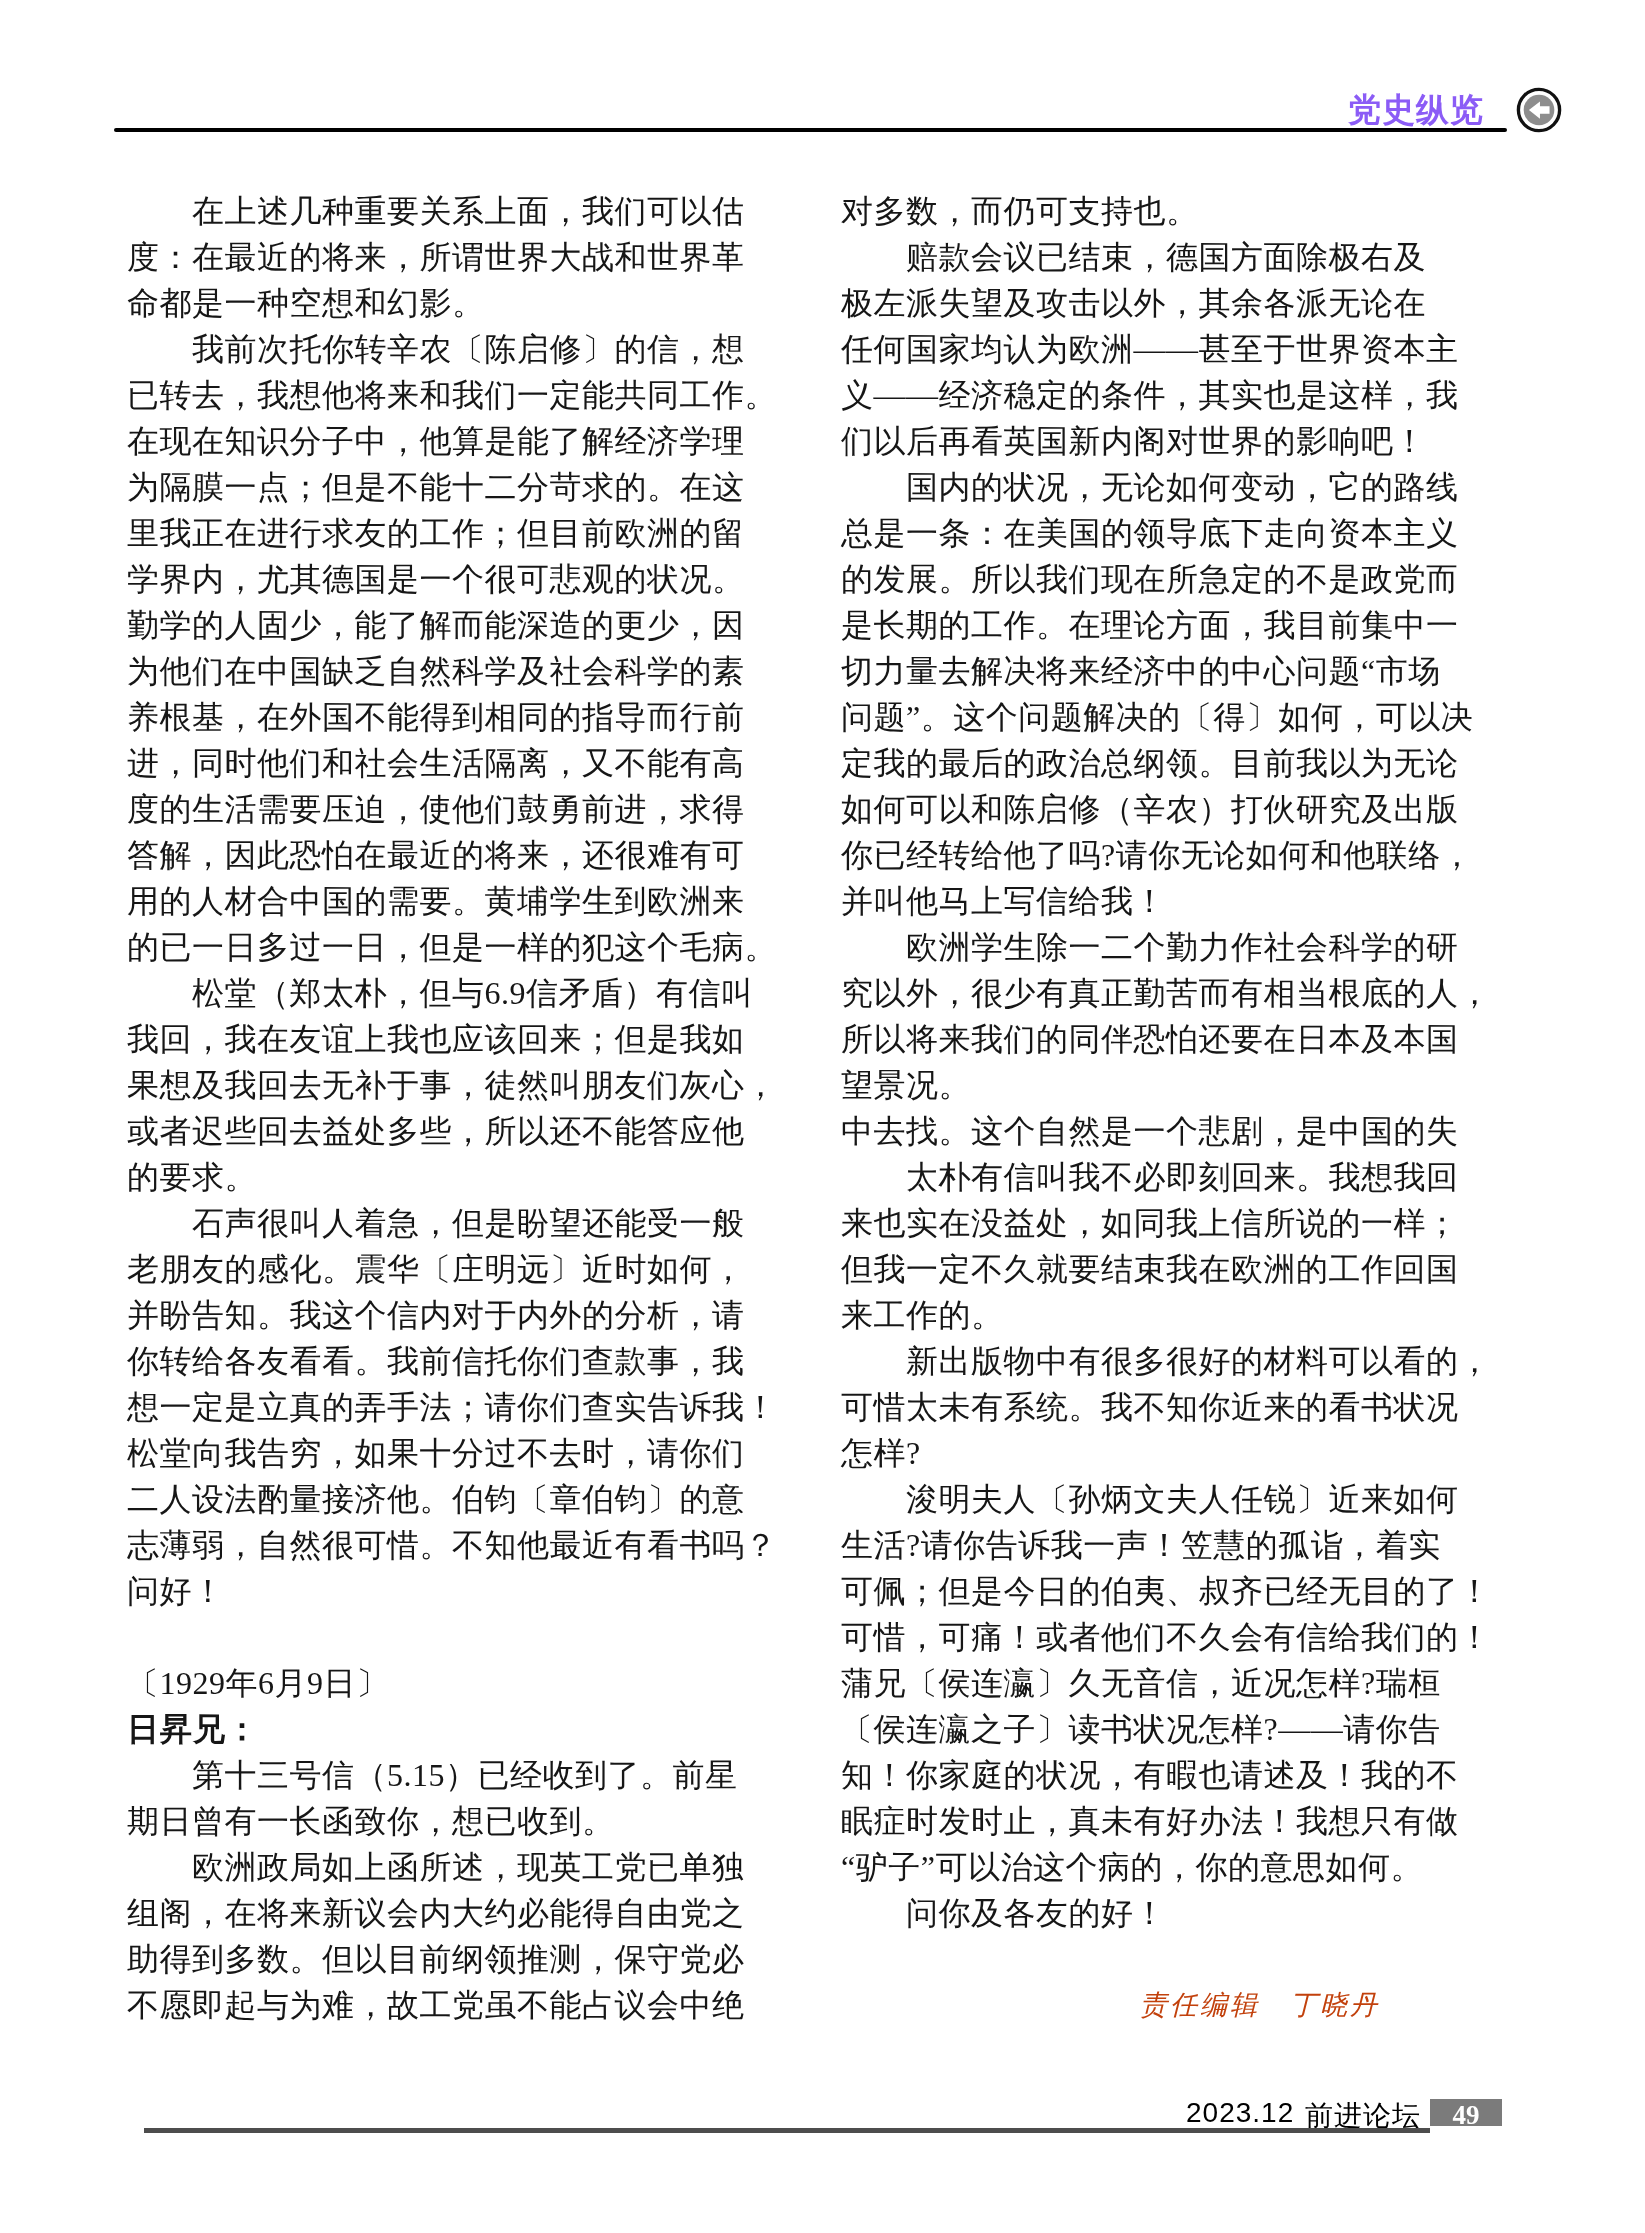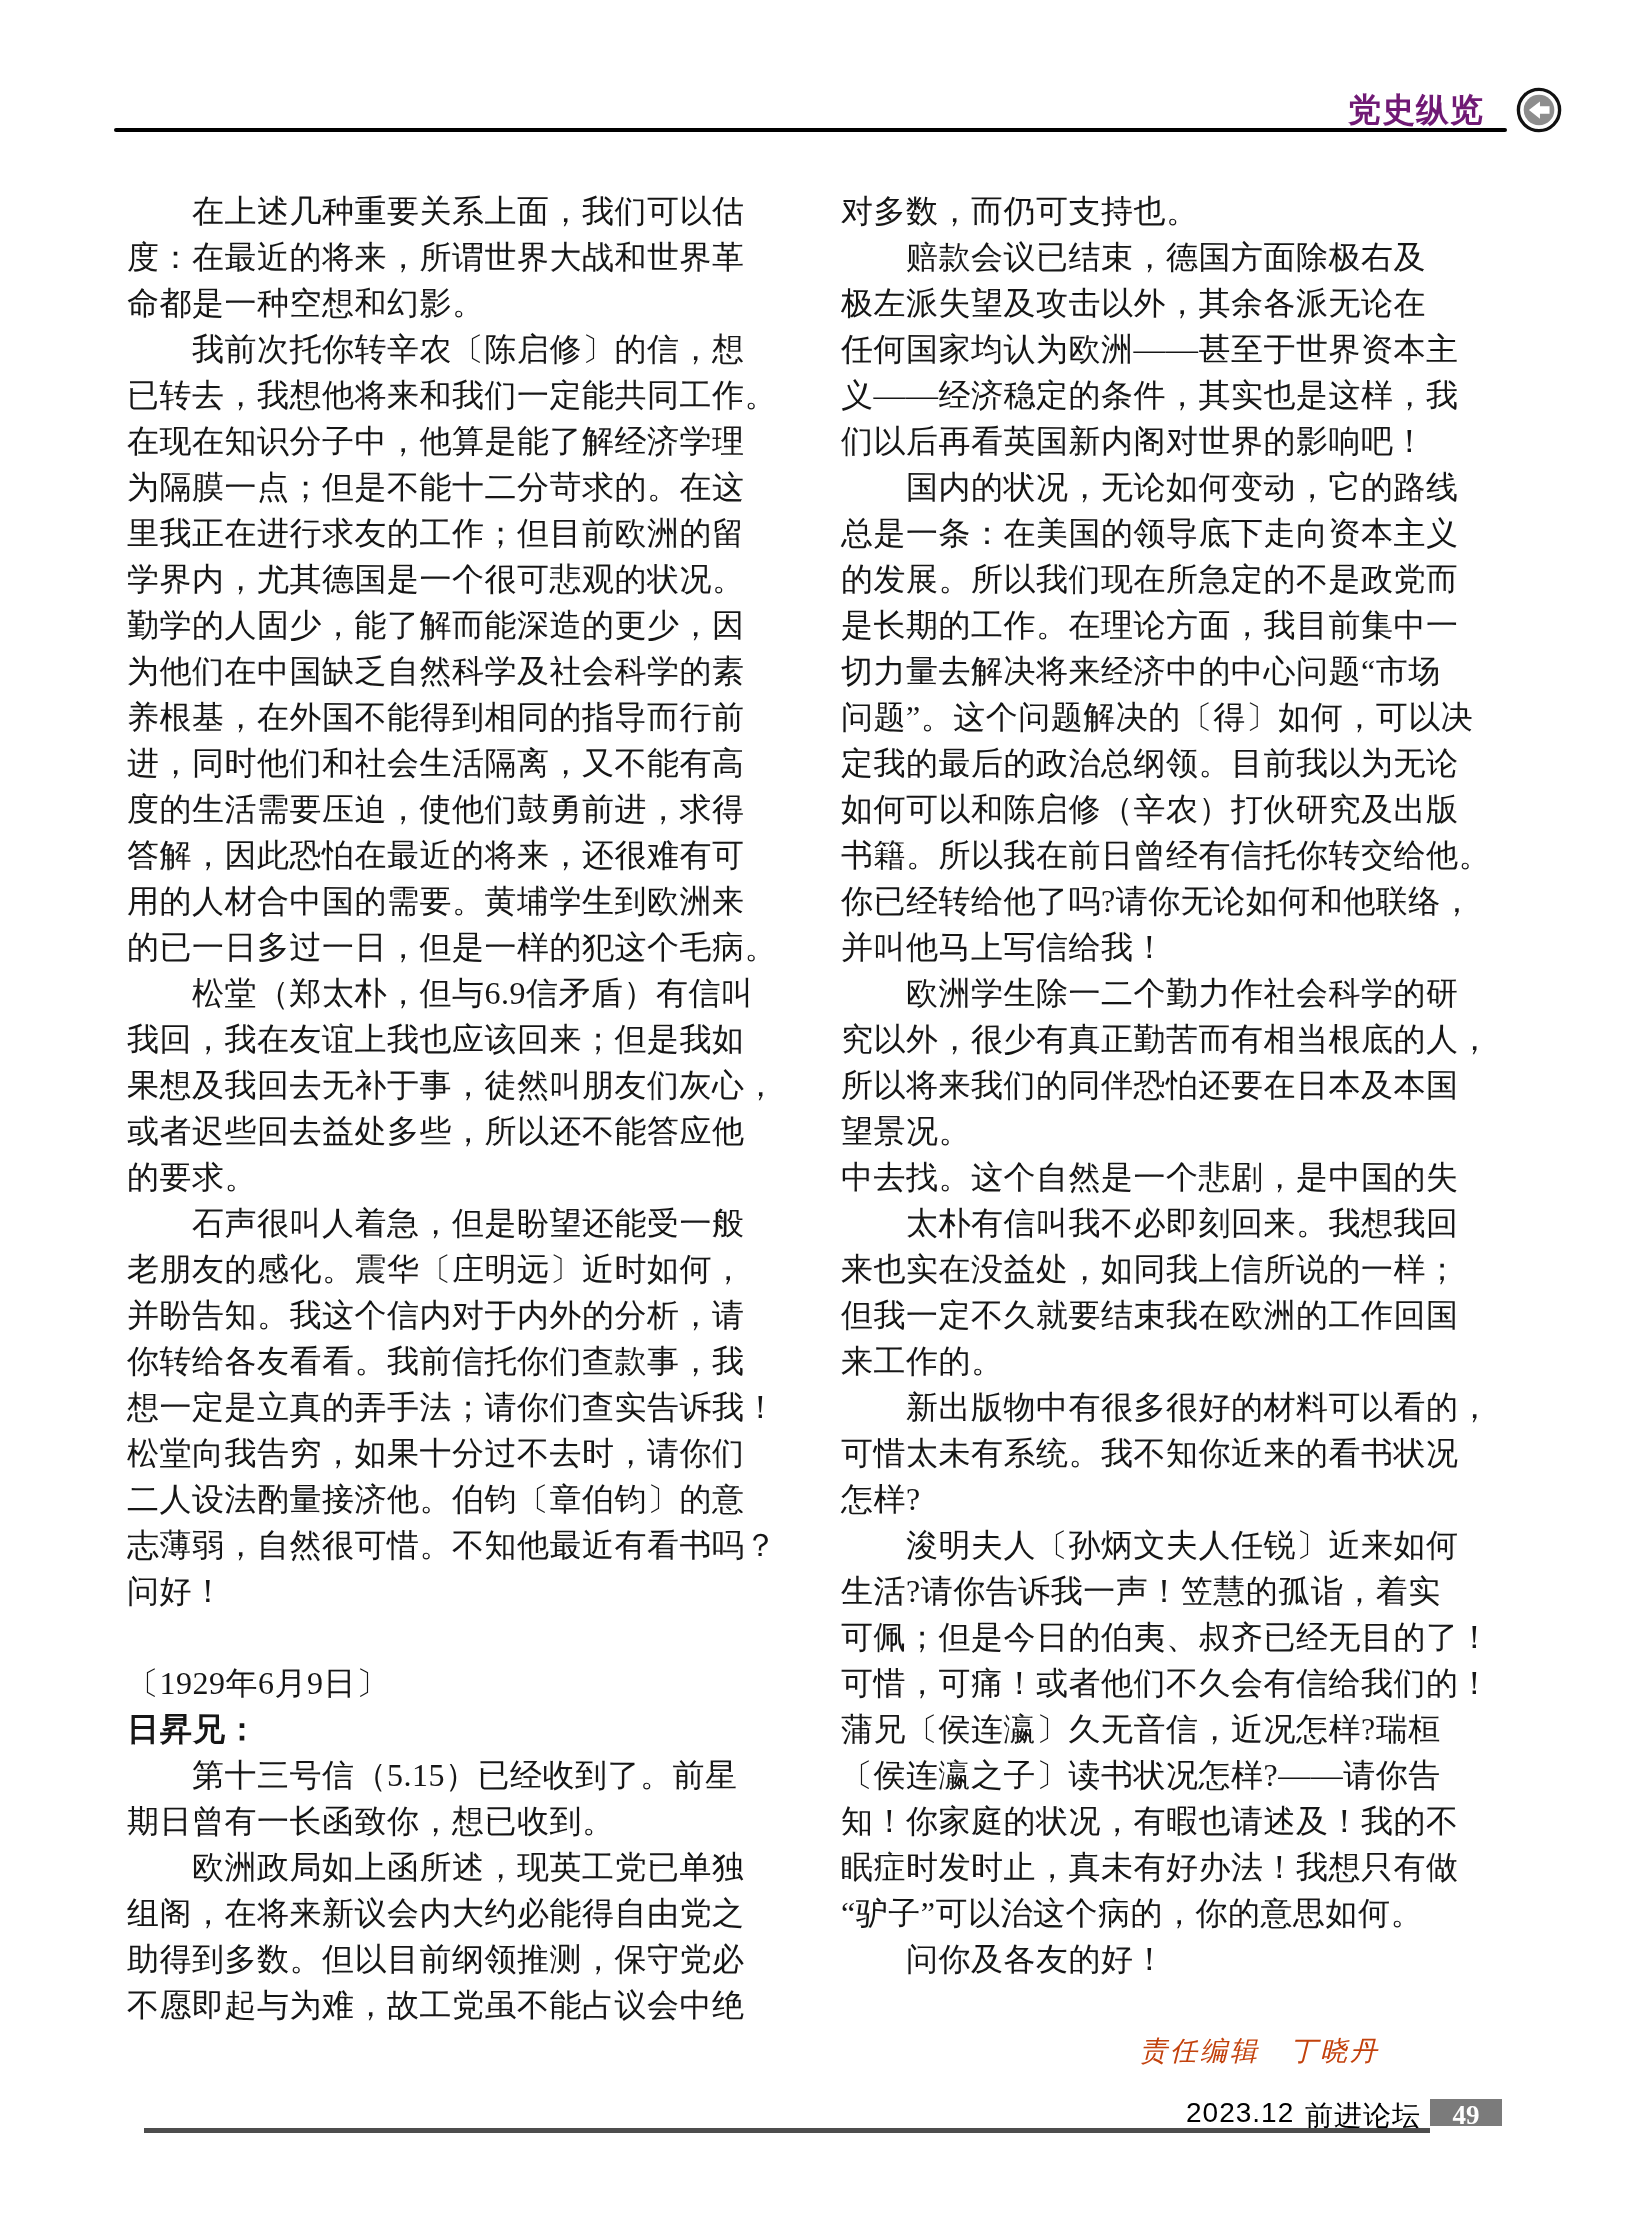--- a/index.html
+++ b/index.html
@@ -9,21 +9,21 @@
     background:#ffffff;
     overflow:hidden;
     font-family:"Liberation Serif","DejaVu Serif",serif;
     color:#111;
   }
   
   .header-title{
     position:absolute;top:88px;right:162px;
     font-size:33px;font-weight:bold;letter-spacing:1px;
     font-family:"Liberation Sans","DejaVu Sans",sans-serif;
-    color:#701a75;
+    color:#8b5cf6;
   }
   .header-rule{
     position:absolute;left:114px;top:128px;
     width:1393px;height:4px;background:#000;border-radius:2px;
   }
   .header-icon{
     position:absolute;left:1516px;top:87px;width:46px;height:46px;
   }
   
   .col{
@@ -134,21 +134,20 @@
       <div class="tline">义——经济稳定的条件，其实也是这样，我</div>
       <div class="tline">们以后再看英国新内阁对世界的影响吧！</div>
       <div class="tline">　　国内的状况，无论如何变动，它的路线</div>
       <div class="tline">总是一条：在美国的领导底下走向资本主义</div>
       <div class="tline">的发展。所以我们现在所急定的不是政党而</div>
       <div class="tline">是长期的工作。在理论方面，我目前集中一</div>
       <div class="tline">切力量去解决将来经济中的中心问题“市场</div>
       <div class="tline">问题”。这个问题解决的〔得〕如何，可以决</div>
       <div class="tline">定我的最后的政治总纲领。目前我以为无论</div>
       <div class="tline">如何可以和陈启修（辛农）打伙研究及出版</div>
-      <div class="tline">书籍。所以我在前日曾经有信托你转交给他。</div>
       <div class="tline">你已经转给他了吗?请你无论如何和他联络，</div>
       <div class="tline">并叫他马上写信给我！</div>
       <div class="tline">　　欧洲学生除一二个勤力作社会科学的研</div>
       <div class="tline">究以外，很少有真正勤苦而有相当根底的人，</div>
       <div class="tline">所以将来我们的同伴恐怕还要在日本及本国</div>
       <div class="tline">望景况。</div>
       <div class="tline">中去找。这个自然是一个悲剧，是中国的失</div>
       <div class="tline">　　太朴有信叫我不必即刻回来。我想我回</div>
       <div class="tline">来也实在没益处，如同我上信所说的一样；</div>
       <div class="tline">但我一定不久就要结束我在欧洲的工作回国</div>

